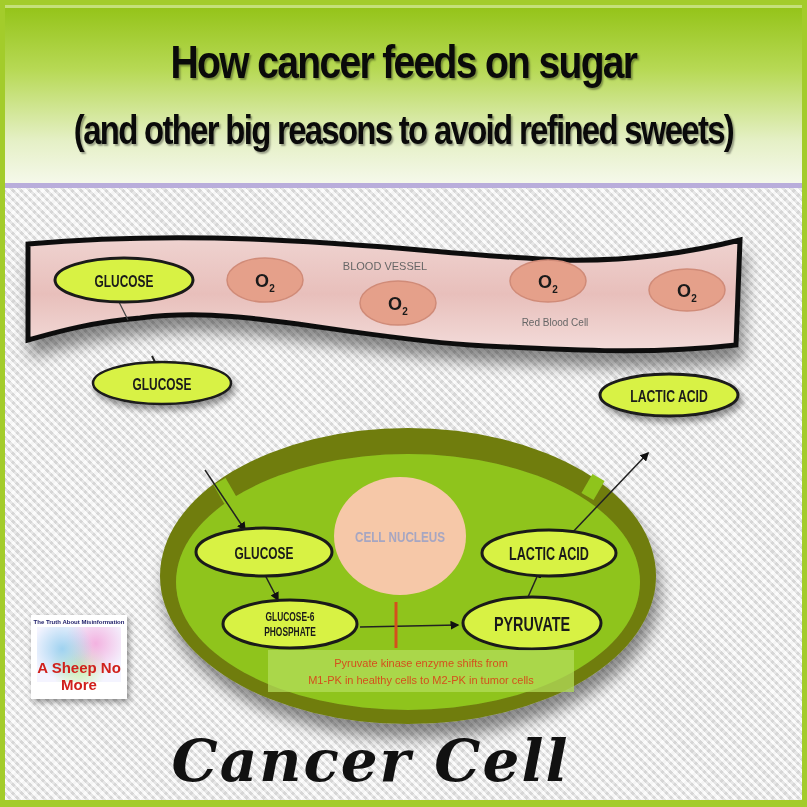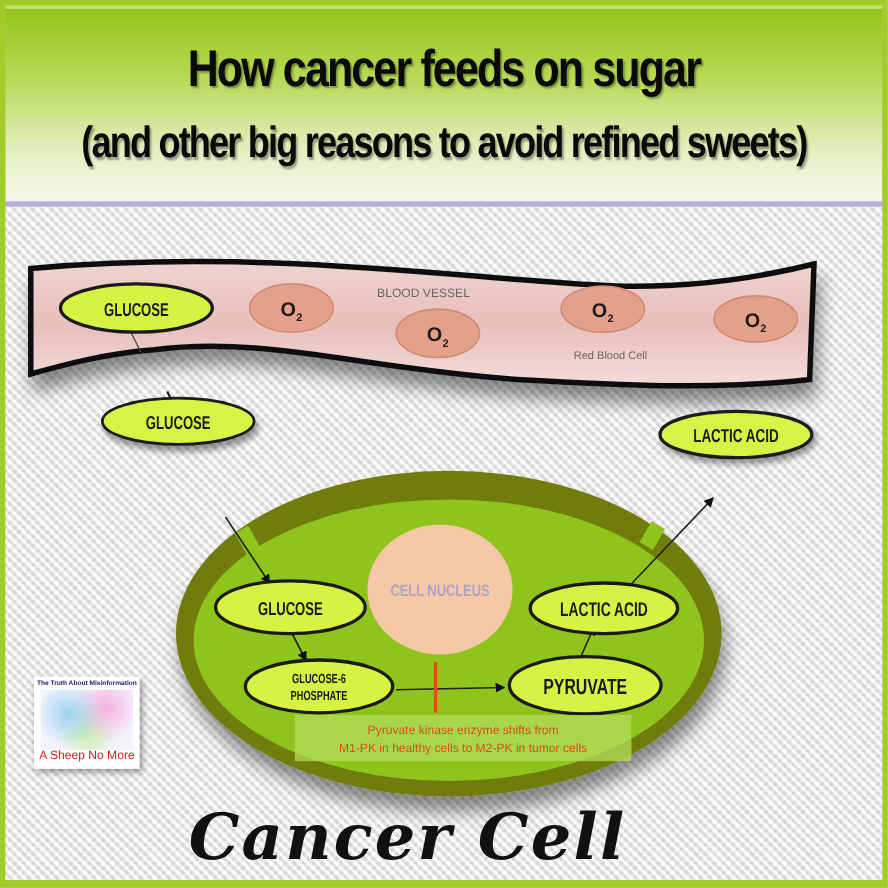--- a/index.html
+++ b/index.html
@@ -16,21 +16,21 @@
       repeating-linear-gradient(45deg, rgba(255,255,255,0.7) 0 3px, rgba(200,200,200,0.35) 3px 6px),
       repeating-linear-gradient(-45deg, rgba(255,255,255,0.5) 0 3px, rgba(190,190,190,0.3) 3px 6px);
   }
   svg.diagram { position: absolute; left: 0; top: 0; width: 807px; height: 807px; }
   .lbl { font-family: "Liberation Sans", sans-serif; font-weight: bold; }
   .cancer-cell { position: absolute; left: 0; width: 741px; top: 727px; text-align: center; font-family: "DejaVu Serif", serif; font-weight: bold; font-style: italic; font-size: 58px; color: #111; letter-spacing: 2px; }
   .logo { position: absolute; left: 31px; top: 615px; width: 96px; height: 84px; background: #fff; box-shadow: 2px 3px 6px rgba(0,0,0,0.4); overflow: hidden; }
   .logo-top { position: absolute; top: 4px; left: 0; width: 96px; text-align: center; font-size: 6px; font-weight: bold; color: #1a1a66; font-family: "Liberation Sans", sans-serif; }
   .logo-art { position: absolute; left: 6px; top: 12px; width: 84px; height: 55px;
     background: radial-gradient(circle at 30% 40%, #9fd2f0 0%, transparent 45%), radial-gradient(circle at 70% 30%, #f3b2e0 0%, transparent 45%), radial-gradient(circle at 50% 70%, #c7f0a8 0%, transparent 50%), #f4f4ff; }
-  .logo-bottom { position: absolute; bottom: 6px; left: 0; width: 96px; text-align: center; font-size: 11px; font-weight: normal; color: #d0201c; font-family: "Liberation Sans", sans-serif; }
+  .logo-bottom { position: absolute; bottom: 6px; left: 0; width: 96px; text-align: center; font-size: 15px; font-weight: bold; color: #d0201c; font-family: "Liberation Sans", sans-serif; }
 </style>
 </head>
 <body>
 
 <div class="frame"></div>
 <div class="header"></div>
 <div class="header-line"></div>
 <div class="title1">How cancer feeds on sugar</div>
 <div class="title2">(and other big reasons to avoid refined sweets)</div>
 

